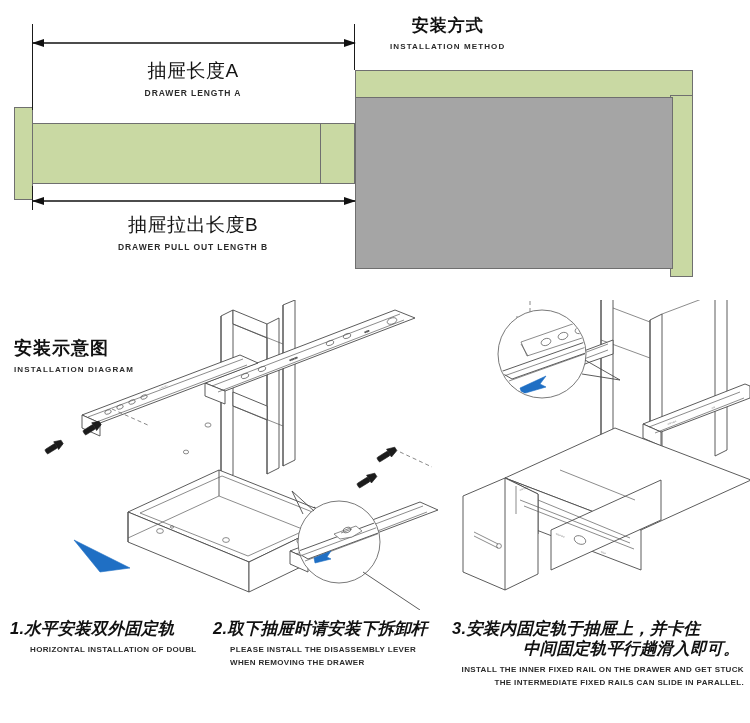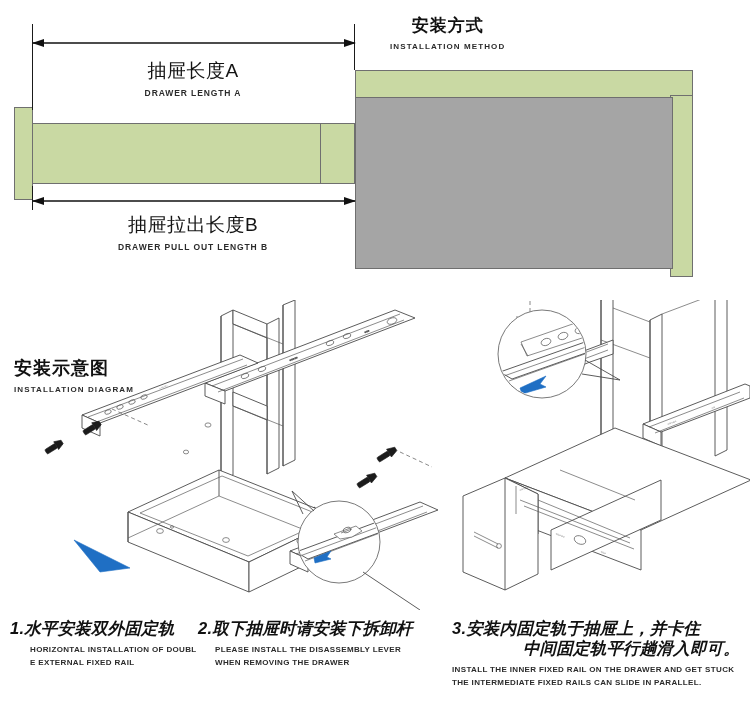--- a/index.html
+++ b/index.html
@@ -81,21 +81,21 @@
     font-style: italic;
   }
   .cap-en {
     font-size: 8px;
     font-weight: bold;
     letter-spacing: 0.35px;
     line-height: 13px;
     color: #2b2b2b;
   }
   .cap-cn-c { text-align: right; }
-  .cap-en-c { text-align: left; }
+  .cap-en-c { text-align: right; }
 
   svg { display: block; }
   .ln   { fill: none; stroke: #4a4a4a; stroke-width: 0.9; }
   .ln-t { fill: none; stroke: #5a5a5a; stroke-width: 0.7; }
   .ln-d { fill: none; stroke: #6a6a6a; stroke-width: 0.8; stroke-dasharray: 4 3; }
   .fillw { fill: #ffffff; stroke: #4a4a4a; stroke-width: 0.9; }
   .fillw-t { fill: #ffffff; stroke: #5a5a5a; stroke-width: 0.7; }
   .screw { fill: #1b1b1b; stroke: #1b1b1b; stroke-width: 0.6; }
   .blue  { fill: #1f6fc4; stroke: #1f6fc4; stroke-width: 0.6; }
 </style>
@@ -140,21 +140,21 @@
       <div class="dim-label-cn">抽屉拉出长度B</div>
       <div class="dim-label-en" style="margin-top:4px;">DRAWER PULL OUT LENGTH B</div>
     </div>
 
     <div class="abs" style="left:390px; top:14px;text-align:center;">
       <div class="section-title-cn">安装方式</div>
       <div class="section-title-en" style="margin-top:5px;">INSTALLATION METHOD</div>
     </div>
   </div>
 
-  <div class="abs" style="left:14px; top:356px;">
+  <div class="abs" style="left:14px; top:336px;">
     <div class="section-title-cn" style="font-size:18px;">安装示意图</div>
     <div class="section-title-en" style="margin-top:5px;text-align:right;">INSTALLATION DIAGRAM</div>
   </div>
 
   <svg class="abs" style="left:0px; top:300px;" width="750" height="310" viewBox="0 0 750 310">
 
     <g>
 
       <path class="fillw" d="M221,16 L233,10 L233,175 L221,181 Z"></path>
       <path class="ln" d="M221,16 L221,181"></path>
@@ -388,25 +388,24 @@
       </g>
       <path class="ln" d="M585,60 L620,80"></path>
       <path class="ln" d="M582,74 L620,80"></path>
     </g>
   </svg>
 
   <div class="abs" style="left:10px; top:618px; width:205px;">
     <div class="cap-cn"><span>1.</span><span>水平安装双外固定轨</span></div>
     <div class="cap-en" style="margin-top:5px; margin-left:20px;">
       <div>HORIZONTAL INSTALLATION OF DOUBL</div>
-      <div>E EXTERNAL FIXED RAIL</div>
     </div>
   </div>
 
-  <div class="abs" style="left:198px; top:618px; width:222px;">
+  <div class="abs" style="left:213px; top:618px; width:222px;">
     <div class="cap-cn"><span>2.</span><span>取下抽屉时请安装下拆卸杆</span></div>
     <div class="cap-en" style="margin-top:5px; margin-left:17px;">
       <div>PLEASE INSTALL THE DISASSEMBLY LEVER</div>
       <div>WHEN REMOVING THE DRAWER</div>
     </div>
   </div>
 
   <div class="abs" style="left:452px; top:618px; width:292px;">
     <div class="cap-cn"><span>3.</span><span>安装内固定轨于抽屉上，并卡住</span></div>
     <div class="cap-cn cap-cn-c" style="padding-right:4px;">中间固定轨平行趟滑入即可。</div>

